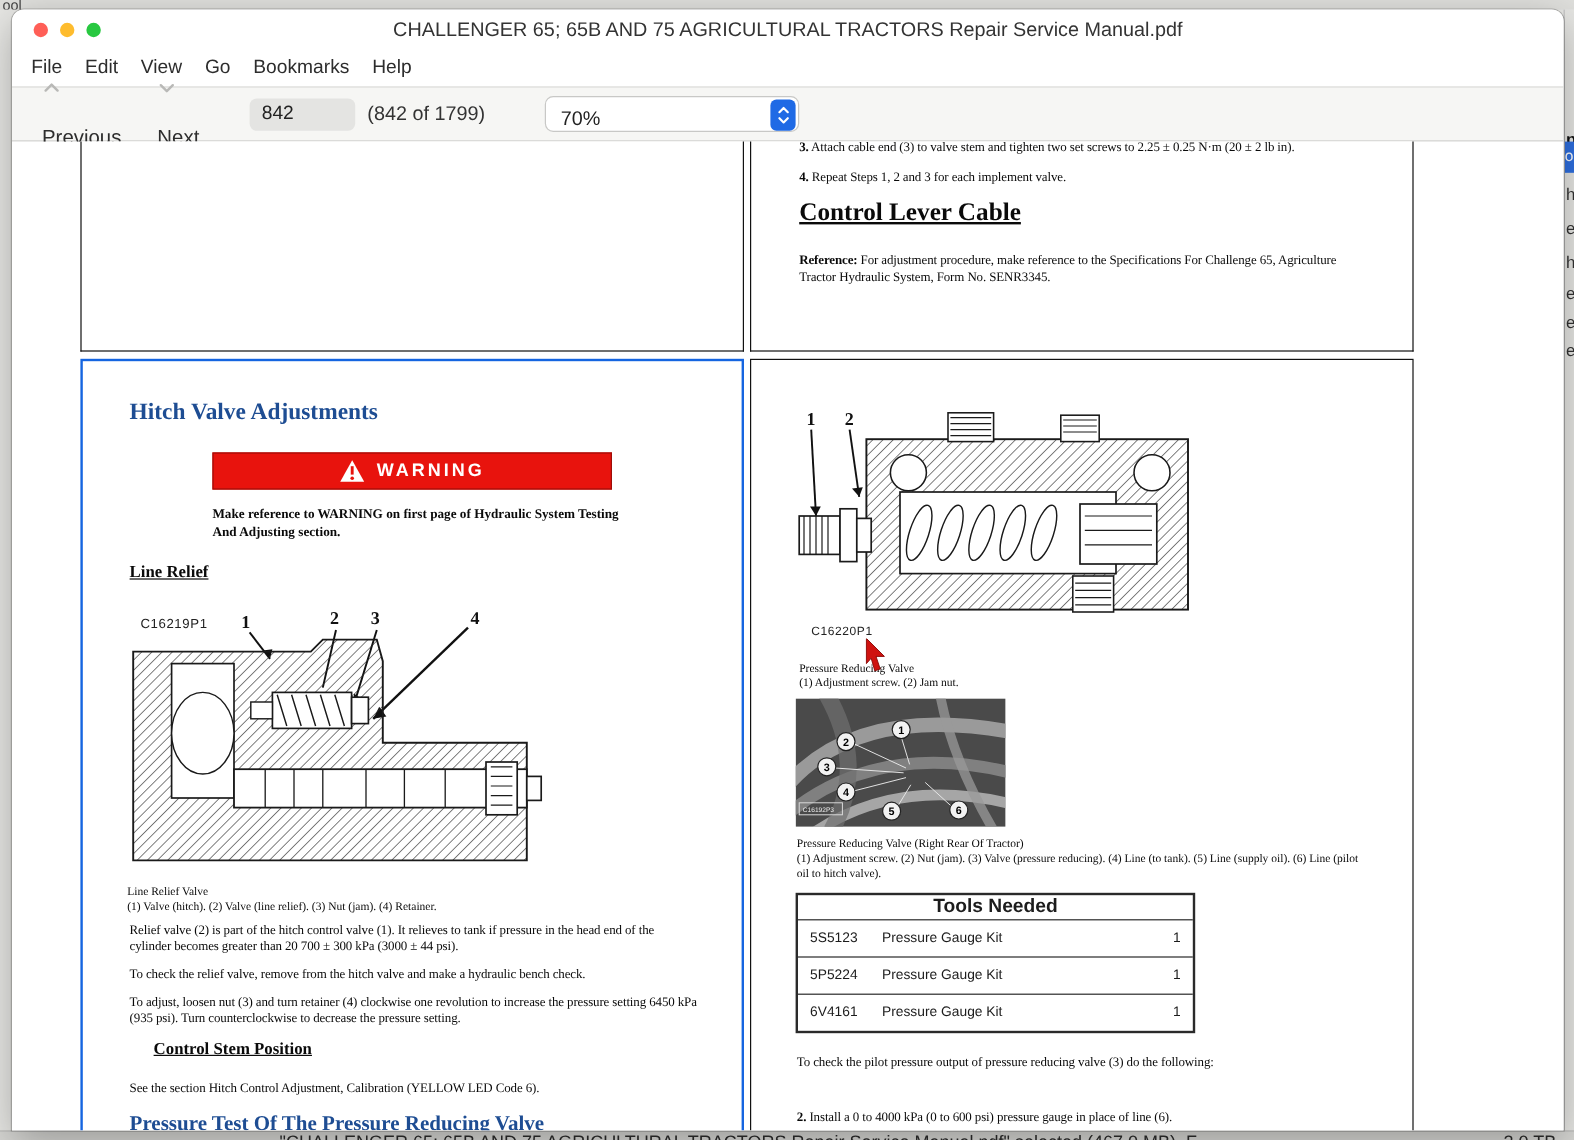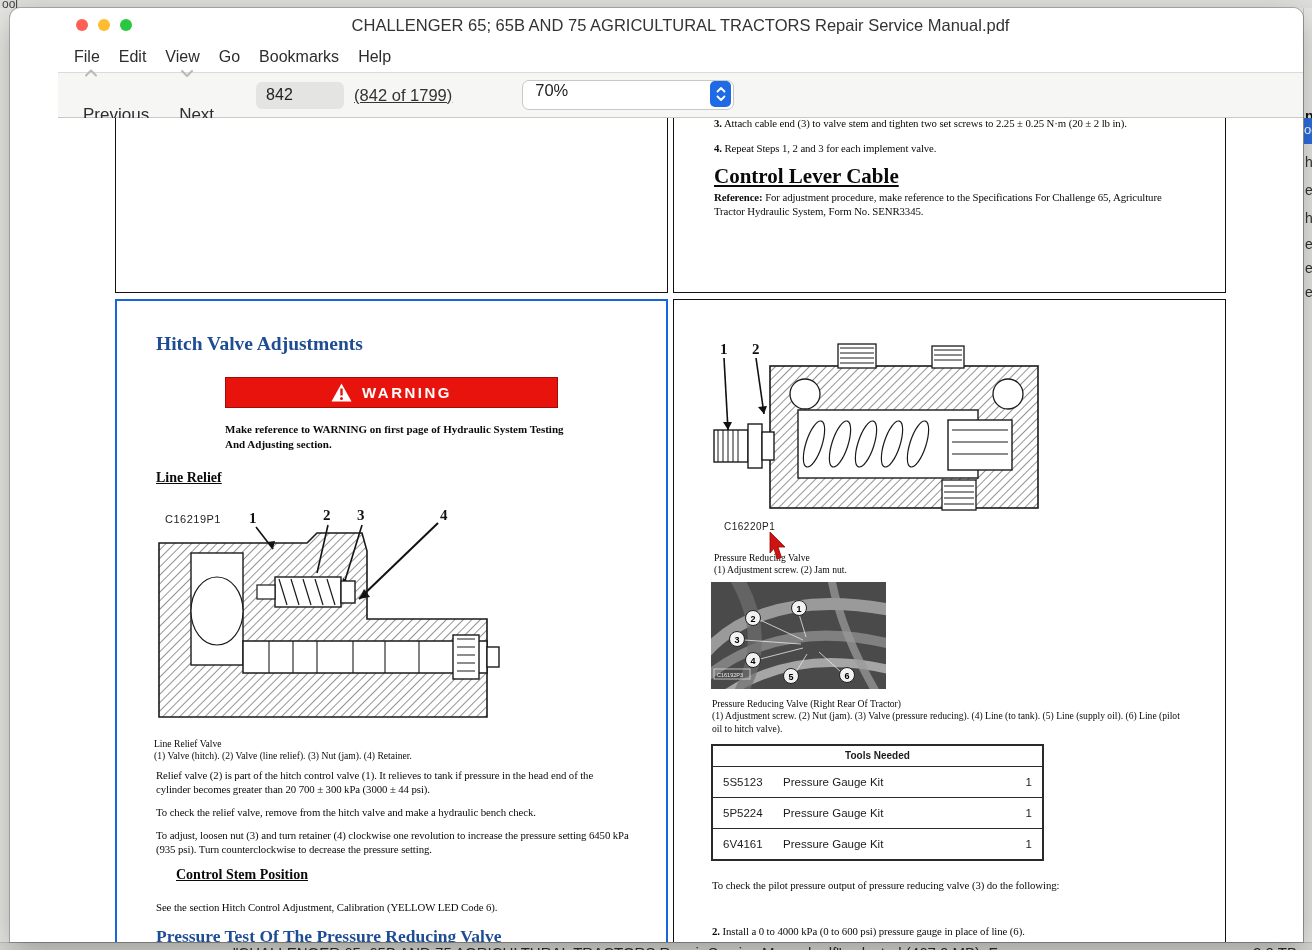--- a/index.html
+++ b/index.html
@@ -22,21 +22,21 @@
   .bg-right .sel-row { position:absolute; left:0; top:110px; width:9px; height:26px; background:#2e6fe0; color:#fff; font-size:13px; line-height:24px; }
   .bg-bottom { position:absolute; left:0; top:942px; width:1312px; height:8px; background:#d6d6d3; border-top:1px solid #bdbdbb; overflow:hidden; }
   .bg-status { position:absolute; left:233px; top:1px; font-size:15px; color:#2c2c2c; white-space:nowrap; }
   .bg-status-right { position:absolute; left:1253px; top:1px; font-size:15px; color:#2c2c2c; }
 
   
   .window {
     position:absolute; left:10px; top:8px; width:1293px; height:934px;
     background:#fff; border-radius:10px 10px 0 0;
     box-shadow:0 0 0 1px rgba(0,0,0,.22), 0 10px 34px rgba(0,0,0,.28);
-    display:flex; flex-direction:column; overflow:hidden;padding-left:48px;
+    display:flex; flex-direction:column; overflow:hidden;
   }
   .titlebar { position:relative; height:34px; background:#fff; flex:0 0 auto; }
   .traffic { position:absolute; top:11px; width:12px; height:12px; border-radius:50%; }
   .t-red { left:18px; background:#ff5f57; }
   .t-yellow { left:40px; background:#febc2e; }
   .t-green { left:62px; background:#28c840; }
   .title-text { position:absolute; left:0; right:0; top:8px; text-align:center; font-size:16.5px; color:#333; white-space:nowrap; }
 
   .menubar { height:30px; display:flex; align-items:center; padding-left:16px; gap:19px; background:#fff; flex:0 0 auto; }
   .menu-item { font-size:16px; color:#2d2d2d; cursor:default; }
@@ -44,24 +44,24 @@
   .toolbar {
     height:46px; background:#f6f6f4; border-top:1px solid #dbdbd9; border-bottom:1px solid #c9c9c7;
     display:flex; align-items:center; flex:0 0 auto;
   }
   .nav-btn { display:flex; align-items:flex-start; gap:24px; font-size:17px; color:#2d2d2d;flex-direction:column; }
   .chev { width:16px; height:16px; }
   .page-input {
     margin-left:42px; width:88px; height:27px; background:#e4e4e2; border:none; border-radius:6px;
     padding-left:10px; font-size:16px; color:#222; font-family:"Liberation Sans", sans-serif;
   }
-  .page-count { margin-left:10px; font-size:16.5px; color:#333;text-decoration:underline; }
+  .page-count { margin-left:10px; font-size:16.5px; color:#333; }
   .zoom-select {
-    margin-left:70px; width:212px; height:30px; background:#fff; border:1px solid #c8c8c6; border-radius:7px;
-    display:flex; align-items:flex-start; padding:0 2px 0 12px; font-size:16.5px; color:#222;
+    margin-left:50px; width:212px; height:30px; background:#fff; border:1px solid #c8c8c6; border-radius:7px;
+    display:flex; align-items:flex-end; padding:0 2px 0 12px; font-size:16.5px; color:#222;
   }
   .zoom-spinner { margin-left:auto; width:21px; height:26px; background:#1f6ae5; border-radius:5px; display:flex; align-items:center; justify-content:center; }
 
   .content { position:relative; flex:1 1 auto; background:#fff; overflow:hidden; }
 
   .page { position:absolute; width:553px; background:#fff; }
   .page.tl { left:57px;  top:-62px; height:237px; border:1.5px solid #111; border-top:none; }
   .page.tr { left:615px; top:-62px; height:237px; border:1.5px solid #111; border-top:none; }
   .page.bl { left:57px;  top:181px; height:780px; border:2px solid #1565e0; }
   .page.br { left:615px; top:181px; height:780px; border:1.5px solid #111; }
@@ -74,21 +74,21 @@
   .abs { position:absolute; }
 
   .blue-h { color:#1e4d93; font-weight:bold; }
   .warn-banner {
     position:absolute; left:108px; top:76px; width:333px; height:31px;
     background:#e8130d; border:1px solid #9e0d08; display:flex; align-items:center; justify-content:center; gap:10px;
   }
   .warn-text { color:#fff; font-weight:bold; font-size:15px; letter-spacing:2.5px; font-family:"Liberation Sans", sans-serif; }
 
   .tools-table { position:absolute; left:37px; top:444px; width:333px; border:2px solid #2a2a2a; font-family:"Liberation Sans", sans-serif; color:#1c1c1c; }
-  .tools-header { height:20px; text-align:center; font-weight:bold; font-size:10px; line-height:20px; }
+  .tools-header { height:20px; text-align:center; font-weight:bold; font-size:16px; line-height:20px; }
   .tools-row { height:31px; border-top:1.5px solid #2a2a2a; display:flex; align-items:center; font-size:11.5px; }
   .tools-part { width:70px; padding-left:10px; }
   .tools-name { flex:1; }
   .tools-qty { width:28px; text-align:right; padding-right:10px; }
 
   .fig-label { position:absolute; font-family:"Liberation Sans", sans-serif; font-size:10px; color:#222; letter-spacing:0.5px; }
   .cursor-red { position:absolute; left:95px; top:232px; width:17px; height:28px; }
 </style>
 </head>
 <body>
@@ -162,21 +162,21 @@
       <div class="page tl"></div>
 
       <div class="page tr doc">
         <div class="abs body-text" style="left:40px; top:60px; width:478px;">
           <b>3.</b> <span>Attach cable end (3) to valve stem and tighten two set screws to 2.25 ± 0.25 N·m (20 ± 2 lb in).</span>
         </div>
         <div class="abs body-text" style="left:40px; top:85px; width:478px;">
           <b>4.</b> <span>Repeat Steps 1, 2 and 3 for each implement valve.</span>
         </div>
         <div class="abs sec-h" style="left:40px; top:108px; font-size:21px;">Control Lever Cable</div>
-        <div class="abs body-text" style="left:40px; top:134px; width:470px;">
+        <div class="abs body-text" style="left:40px; top:154px; width:470px;">
           <b>Reference:</b><span> For adjustment procedure, make reference to the Specifications For Challenge 65, Agriculture Tractor Hydraulic System, Form No. SENR3345.</span>
         </div>
       </div>
 
       <div class="page bl doc">
         <div class="abs blue-h" style="left:39px; top:32px; font-size:19.5px;">Hitch Valve Adjustments</div>
 
         <div class="warn-banner">
           <svg width="21" height="19" viewBox="0 0 21 19">
             <polygon points="10.5,0.5 20.5,18.5 0.5,18.5" fill="#fff"></polygon>

